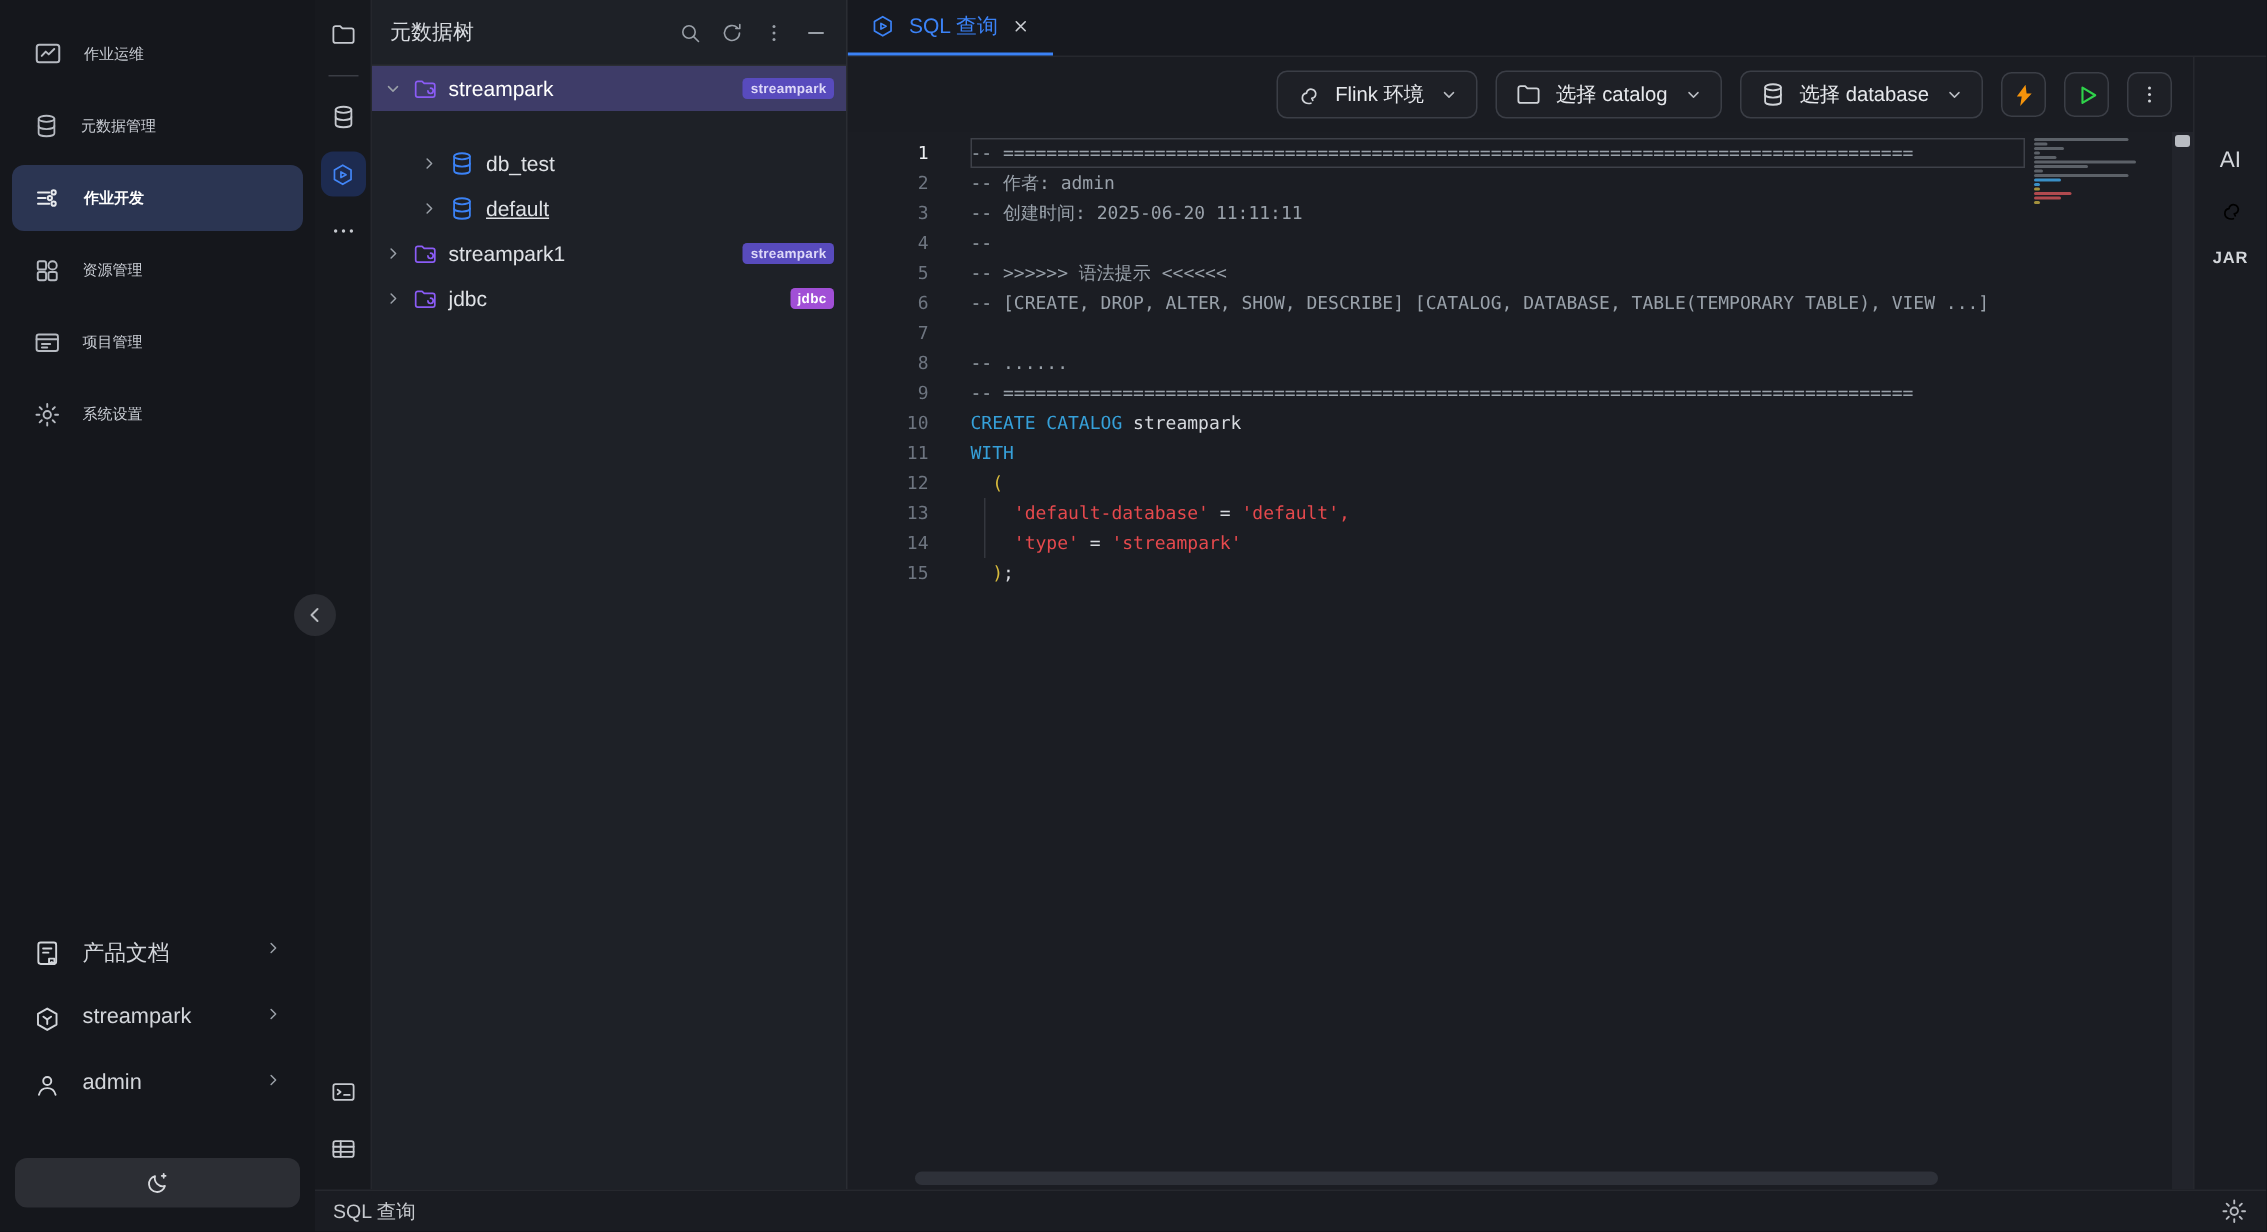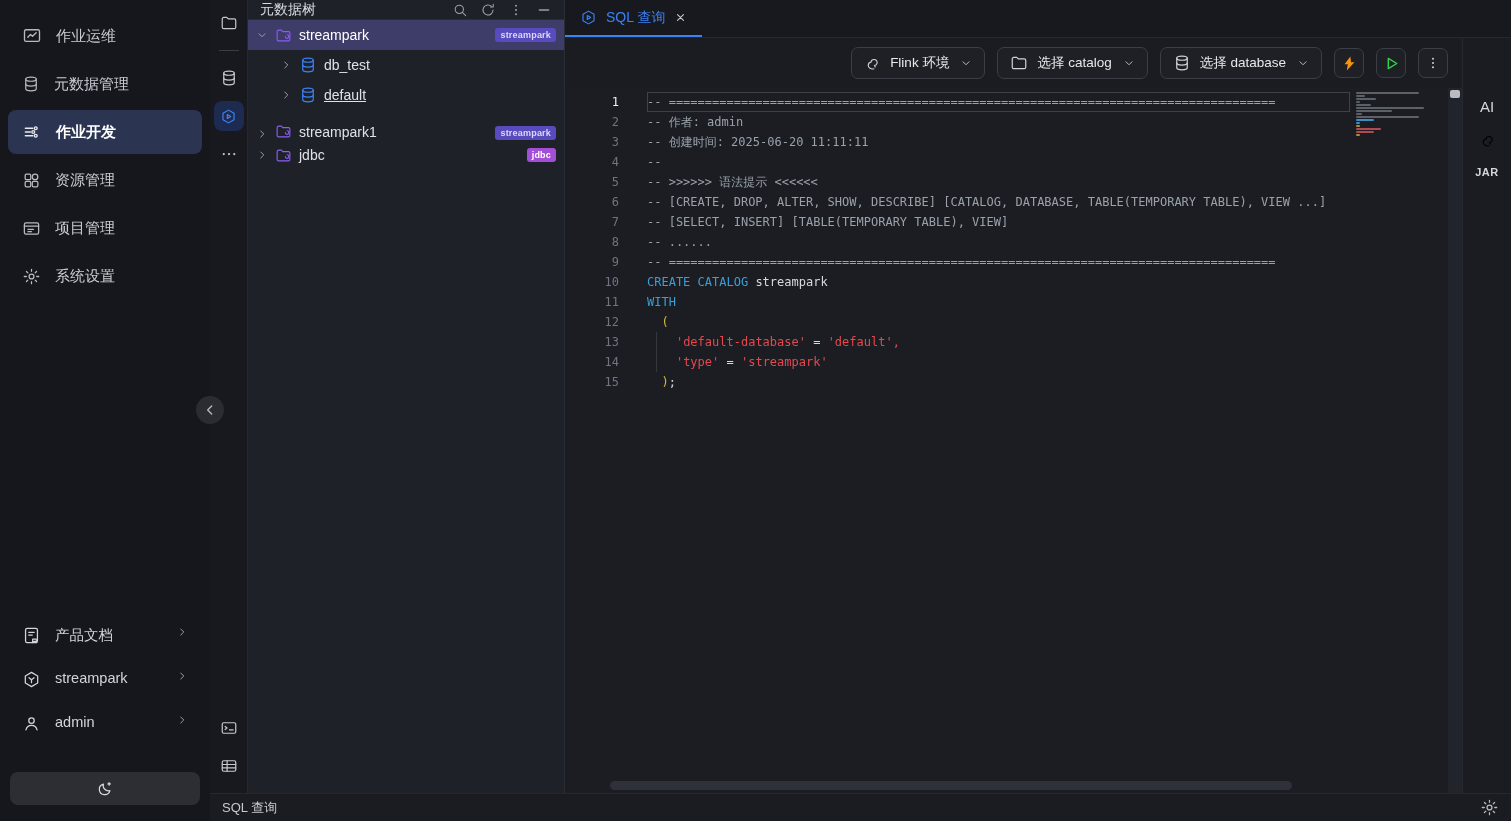--- a/index.html
+++ b/index.html
@@ -15,21 +15,21 @@
   .ic{display:inline-flex; align-items:center; justify-content:center; flex:none;}
 
   
   .sidebar{position:absolute; left:0; top:0; bottom:0; width:210px; background:#15171c; z-index:2;
     display:flex; flex-direction:column;}
   .logo-row{display:flex; align-items:center; gap:12px; padding:16px 18px 14px 18px;}
   .logo-mark{width:38px; height:30px;}
   .logo-text{color:#f2f4f7; font-size:20px; font-weight:500; letter-spacing:.2px;}
   .menu{margin-top:14px; display:flex; flex-direction:column; gap:4px; padding:0 8px;}
   .menu-item{display:flex; align-items:center; gap:14px; height:44px; padding:0 14px;
-    border-radius:8px; color:#c8ccd3; font-size:15px; cursor:pointer;}
+    border-radius:8px; color:#c8ccd3; font-size:10px; cursor:pointer;}
   .menu-item .ic{color:#b6bac1;}
   .menu-item.active{background:#2b3552; color:#ffffff; font-weight:600;}
   .menu-item.active .ic{color:#e8eaee;}
   .sb-spacer{flex:1;}
   .footer-menu{display:flex; flex-direction:column; gap:2px; padding:0 8px; margin-bottom:14px;}
   .footer-item{display:flex; align-items:flex-start; gap:14px; height:42px; padding:0 14px;
     border-radius:8px; color:#d2d5da; font-size:14.5px; cursor:pointer;}
   .footer-item .chev{margin-left:auto; color:#9aa0a8;}
   .theme-toggle{margin:2px 10px 16px 10px; height:33px; border:none; border-radius:8px;
     background:#2c2e34; color:#d8dade; display:flex; align-items:center; justify-content:center; cursor:pointer;}
@@ -44,21 +44,21 @@
     border-right:1px solid #25272d; display:flex; flex-direction:column; align-items:center; padding-top:8px; z-index:1;}
   .rail-btn{width:30px; height:30px; border-radius:8px; display:flex; align-items:center;
     justify-content:center; color:#c6c9cf; margin-bottom:8px; cursor:pointer;}
   .rail-btn.active{background:#1d2b50; color:#4285f6;}
   .rail-divider{width:20px; height:1px; background:#3a3d44; margin:4px 0 12px 0;}
   .rail-bottom{margin-top:auto; display:flex; flex-direction:column; align-items:center; padding-bottom:4px;}
 
   
   .tree-panel{position:absolute; left:248px; top:0; bottom:28px; width:317px; background:#1e2127;
     border-right:1px solid #2a2d33; z-index:1;}
-  .tree-header{height:20px; display:flex; align-items:center; padding:0 12px; border-bottom:1px solid #2a2d33;}
+  .tree-header{height:44px; display:flex; align-items:center; padding:0 12px; border-bottom:1px solid #2a2d33;}
   .tree-title{color:#d8dbe0; font-size:14px; font-weight:500;}
   .tree-tools{margin-left:auto; display:flex; align-items:center; gap:12px; color:#9aa0a8;}
   .tree-tools .ic{cursor:pointer;}
   .tree-rows{padding-top:0;}
   .tree-row{height:30px; display:flex; align-items:center; gap:7px; color:#dfe2e6; font-size:14px; cursor:pointer; padding-right:8px;}
   .tree-row.selected{background:var(--tree-sel); color:#ffffff;}
   .tree-row .chev{color:#9aa0a8;}
   .tree-row .folder{color:#8b5cf6;}
   .tree-row .db{color:#3b82f6;}
   .badge{margin-left:auto; font-size:9px; padding:2px 5px; border-radius:3px; font-weight:600; letter-spacing:.2px;}
@@ -343,21 +343,21 @@
           </span>
           <span class="ic folder">
             <svg viewBox="0 0 24 24" width="17" height="17" fill="none" stroke="currentColor" stroke-width="1.6" stroke-linecap="round" stroke-linejoin="round">
               <path d="M3 6.5a2 2 0 0 1 2-2h4l2 2h8a2 2 0 0 1 2 2v9a2 2 0 0 1-2 2H5a2 2 0 0 1-2-2z"></path>
               <path d="M14.5 13.5a2.5 2.5 0 1 0 2.5-2.5"></path>
             </svg>
           </span>
           <span>streampark</span>
           <span class="badge streampark">streampark</span>
         </div>
-        <div class="tree-row" style="padding-left: 32px;">
+        <div class="tree-row" style="padding-left: 32px; margin-top: 20px;">
           <span class="ic chev">
             <svg viewBox="0 0 24 24" width="12" height="12" fill="none" stroke="currentColor" stroke-width="2" stroke-linecap="round" stroke-linejoin="round">
               <path d="M9.5 6l6 6-6 6"></path>
             </svg>
           </span>
           <span class="ic db">
             <svg viewBox="0 0 24 24" width="18" height="18" fill="none" stroke="currentColor" stroke-width="1.6" stroke-linecap="round" stroke-linejoin="round">
               <ellipse cx="12" cy="5.6" rx="7" ry="2.7"></ellipse>
               <path d="M5 5.6v12.8c0 1.5 3.1 2.7 7 2.7s7-1.2 7-2.7V5.6"></path>
               <path d="M5 12c0 1.5 3.1 2.7 7 2.7s7-1.2 7-2.7"></path>
@@ -373,21 +373,21 @@
           </span>
           <span class="ic db">
             <svg viewBox="0 0 24 24" width="18" height="18" fill="none" stroke="currentColor" stroke-width="1.6" stroke-linecap="round" stroke-linejoin="round">
               <ellipse cx="12" cy="5.6" rx="7" ry="2.7"></ellipse>
               <path d="M5 5.6v12.8c0 1.5 3.1 2.7 7 2.7s7-1.2 7-2.7V5.6"></path>
               <path d="M5 12c0 1.5 3.1 2.7 7 2.7s7-1.2 7-2.7"></path>
             </svg>
           </span>
           <span>default</span>
         </div>
-        <div class="tree-row" style="padding-left: 8px; align-items: flex-end;">
+        <div class="tree-row" style="padding-left: 8px;">
           <span class="ic chev">
             <svg viewBox="0 0 24 24" width="12" height="12" fill="none" stroke="currentColor" stroke-width="2" stroke-linecap="round" stroke-linejoin="round">
               <path d="M9.5 6l6 6-6 6"></path>
             </svg>
           </span>
           <span class="ic folder">
             <svg viewBox="0 0 24 24" width="17" height="17" fill="none" stroke="currentColor" stroke-width="1.6" stroke-linecap="round" stroke-linejoin="round">
               <path d="M3 6.5a2 2 0 0 1 2-2h4l2 2h8a2 2 0 0 1 2 2v9a2 2 0 0 1-2 2H5a2 2 0 0 1-2-2z"></path>
               <path d="M14.5 13.5a2.5 2.5 0 1 0 2.5-2.5"></path>
             </svg>
@@ -517,21 +517,20 @@
               <div class="row">
                 <span class="ln">5</span>
                 <span class="lc"><span class="tk-c">-- &gt;&gt;&gt;&gt;&gt;&gt; 语法提示 &lt;&lt;&lt;&lt;&lt;&lt;</span></span>
               </div>
               <div class="row">
                 <span class="ln">6</span>
                 <span class="lc"><span class="tk-c">-- [CREATE, DROP, ALTER, SHOW, DESCRIBE] [CATALOG, DATABASE, TABLE(TEMPORARY TABLE), VIEW ...]</span></span>
               </div>
               <div class="row">
                 <span class="ln">7</span>
-                <span class="lc"><span class="tk-c">-- [SELECT, INSERT] [TABLE(TEMPORARY TABLE), VIEW]</span></span>
               </div>
               <div class="row">
                 <span class="ln">8</span>
                 <span class="lc"><span class="tk-c">-- ......</span></span>
               </div>
               <div class="row">
                 <span class="ln">9</span>
                 <span class="lc"><span class="tk-c">-- ====================================================================================</span></span>
               </div>
               <div class="row">

